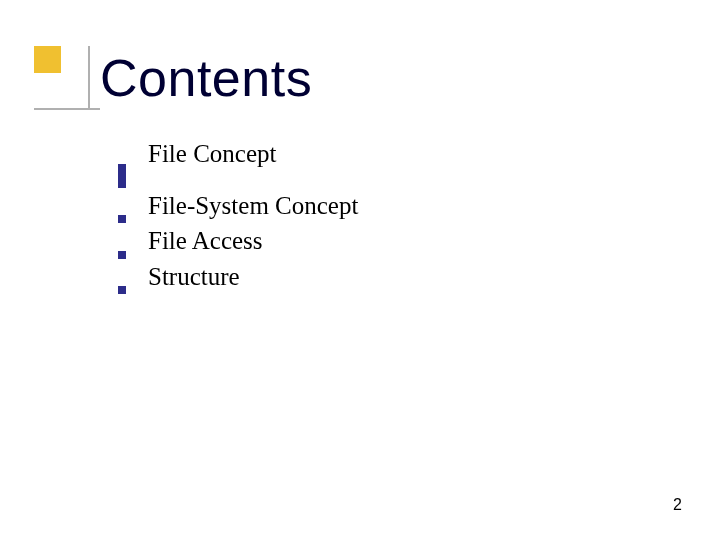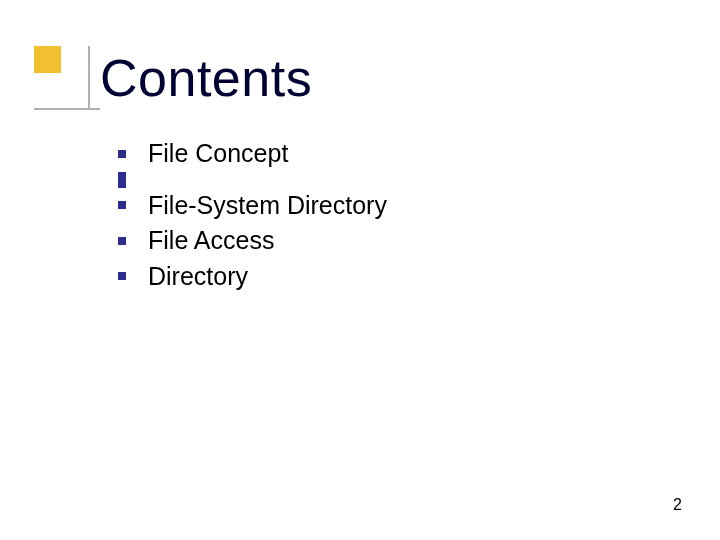--- a/index.html
+++ b/index.html
@@ -55,21 +55,22 @@
       position: absolute;
       top: 136px;
       left: 118px;
       list-style: none;
     }
     .content-list li {
       font-size: 25px;
       color: #000000;
       line-height: 1.42;
       display: flex;
-      align-items: center;
+      align-items: flex-end;
+      font-family: Liberation Serif, serif;
     }
     .bullet {
       display: inline-block;
       width: 8px;
       height: 8px;
       background: #2c2c8a;
       margin-right: 22px;
       flex-shrink: 0;
     }
     .page-number {
@@ -97,25 +98,25 @@
     <span>File Concept</span>
   </li>
   <li>
     <span class="bullet"></span>
   </li>
   <li>
     <span class="bullet"></span>
   </li>
   <li>
     <span class="bullet"></span>
-    <span>File-System Directory</span>
+    <span>File-System Concept</span>
   </li>
   <li>
     <span class="bullet"></span>
     <span>File Access</span>
   </li>
   <li>
     <span class="bullet"></span>
-    <span>Directory</span>
+    <span>Structure</span>
   </li>
 </ul>
 
 <div class="page-number">2</div>
 
 </body></html>

